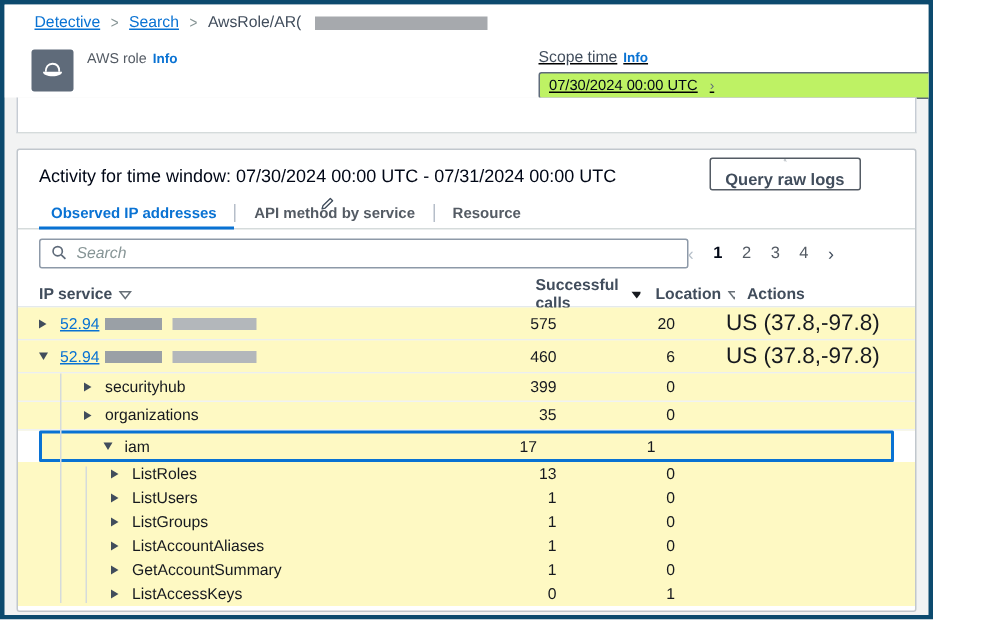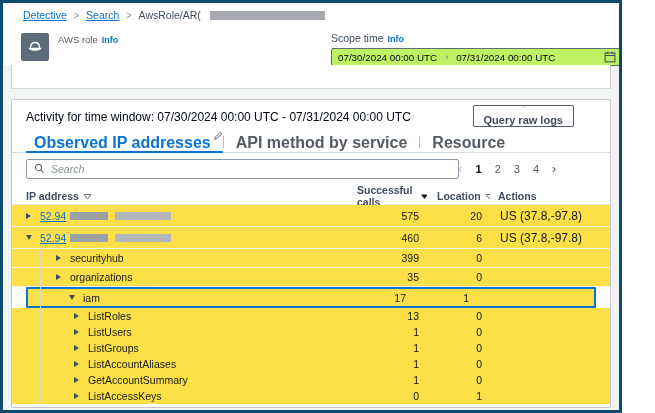--- a/index.html
+++ b/index.html
@@ -16,37 +16,37 @@
   .bc-redact{display:inline-block;width:115px;height:9px;background:#a6a9ad;margin-left:2px;}
 
   
   #entity{position:absolute;top:30px;left:18px;display:flex;gap:9px;}
   .entity-icon{width:28px;height:28px;background:#5f6b7a;border-radius:2px;display:flex;align-items:center;justify-content:center;flex:none;}
   .entity-title{font-size:13px;font-weight:bold;color:#000716;line-height:15px;}
   .entity-sub{font-size:9.5px;color:#545b64;margin-top:1px;}
   .info-link{color:#0972d3;font-weight:bold;font-size:9px;margin-left:4px;cursor:pointer;}
 
   
-  #scope{position:absolute;left:328px;top:29px;width:292px;}
+  #scope{position:absolute;left:356px;top:29px;width:292px;text-decoration:underline;}
   .scope-label{font-size:10.5px;color:#414d5c;}
   .scope-box{margin-top:4px;height:18px;border:1px solid #5f6b7a;border-radius:2px;background:#bef264;display:flex;align-items:center;padding:0 6px;font-size:9.8px;color:#000716;gap:8px;cursor:pointer;}
   .scope-sep{color:#5f6b7a;font-size:9px;}
   .scope-spacer{flex:1;}
 
   
   #sliver{position:absolute;top:62px;left:8px;right:8px;height:24px;background:#fff;border-left:1px solid #c6ccd4;border-right:1px solid #c6ccd4;border-bottom:1px solid #d5dbdb;}
   .sliver-text{position:absolute;left:45px;top:5px;font-size:9.5px;color:#545b64;margin-top:41px;}
 
   
   #card{position:absolute;left:8px;right:8px;top:96px;height:309px;background:#fff;border:1px solid #c1c7cd;border-radius:2px;}
   .activity-title{position:absolute;left:14px;top:10px;font-size:12px;color:#000716;display:flex;align-items:center;gap:6px;flex-direction:column;}
   .query-btn{position:absolute;right:36px;top:5px;height:22px;border:1px solid #545b64;border-radius:2px;background:#fff;font-size:11px;font-weight:bold;color:#414d5c;display:flex;align-items:center;gap:6px;padding:0 10px;cursor:pointer;flex-direction:column;}
 
   .tabs{position:absolute;top:32px;left:0;right:0;height:21px;border-bottom:1px solid #d5dbdb;display:flex;align-items:stretch;padding-left:14px;}
-  .tab{font-size:16px;font-weight:bold;color:#545b64;padding:0 12px;display:flex;align-items:flex-end;position:relative;cursor:pointer;white-space:nowrap;}
+  .tab{font-size:10px;font-weight:bold;color:#545b64;padding:0 12px;display:flex;align-items:center;position:relative;cursor:pointer;white-space:nowrap;}
   .tab:first-child{padding-left:8px;}
   .tab.active{color:#0972d3;}
   .tab.active::after{content:"";position:absolute;left:0;right:0;bottom:-1px;height:2px;background:#0972d3;}
   .tab-sep{width:1px;height:12px;background:#b6bec9;align-self:center;}
 
   .toolbar{position:absolute;top:53px;left:14px;right:14px;height:31px;display:flex;align-items:center;}
   .search{width:450px;height:20px;border:1px solid #8d99a8;border-radius:2px;display:flex;align-items:center;padding:0 7px;gap:6px;background:#fff;}
   .search input{border:none;outline:none;flex:1;font-size:10.5px;font-family:"Liberation Sans",sans-serif;color:#000716;background:transparent;}
   .search input::placeholder{color:#879596;font-style:italic;}
   .pagination{margin-left:auto;margin-right:40px;display:flex;gap:13px;font-size:11px;color:#545b64;align-items:center;}
@@ -56,30 +56,30 @@
   .pg-next{color:#414d5c;font-size:12px;}
 
   
   .grid{display:grid;grid-template-columns:1fr 70px 63px 66px 40px;align-items:center;padding:0 14px;}
   .thead{position:absolute;top:84px;left:0;right:0;height:21px;border-bottom:1px solid #e4e9ec;font-size:10.5px;font-weight:bold;color:#414d5c;}
   .th{display:flex;align-items:center;gap:4px;cursor:pointer;}
   .th.num{justify-content:flex-end;}
   .th.loc{padding-left:10px;}
   .th.act{padding-left:8px;cursor:default;}
   .rows{position:absolute;top:105px;left:0;right:0;}
-  .row{cursor:pointer;background:#fde047;}
+  .row{cursor:pointer;background:#fef9c3;gap:16px;}
   .row.lvl0{height:22px;border-bottom:1px solid #ebeef0;}
   .row.lvl1{height:19px;border-bottom:1px solid #f0f2f4;}
   .row.lvl2{height:16px;}
   .row.selected{height:21px;border:2px solid #0972d3;border-radius:1px;margin:0 14px;padding:0 11px;}
   .cell-name{display:flex;align-items:center;font-size:10.5px;color:#16191f;overflow:hidden;white-space:nowrap;}
   .lvl1 .cell-name{padding-left:30px;}
   .lvl2 .cell-name{padding-left:48px;}
   .cell-num{text-align:right;font-size:10.5px;color:#16191f;padding-right:8px;}
-  .cell-loc{font-size:12px;color:#16191f;padding-left:10px;white-space:nowrap;}
+  .cell-loc{font-size:15px;color:#16191f;padding-left:10px;white-space:nowrap;}
   .caret{display:inline-block;width:0;height:0;flex:none;}
   .caret.collapsed{border-left:5px solid #414d5c;border-top:3.5px solid transparent;border-bottom:3.5px solid transparent;margin-right:9px;}
   .caret.expanded{border-top:5px solid #414d5c;border-left:3.5px solid transparent;border-right:3.5px solid transparent;margin-right:8px;}
   .iplink{color:#0972d3;text-decoration:underline;cursor:pointer;}
   .redact1{display:inline-block;width:38px;height:8px;background:#9aa0a6;margin-left:4px;flex:none;}
   .redact2{display:inline-block;width:56px;height:8px;background:#b3b7bb;margin-left:7px;flex:none;}
   .guide{position:absolute;width:1px;background:#d5dbdb;}
   .guide1{left:28px;top:149px;bottom:5px;}
   .guide2{left:45px;top:211px;bottom:5px;}
 </style>
@@ -112,21 +112,20 @@
     </div>
   </div>
 
   <div id="scope">
     <div class="scope-label">
       <span>Scope time</span><span class="info-link">Info</span>
     </div>
     <div class="scope-box">
       <span>07/30/2024 00:00 UTC</span>
       <span class="scope-sep">›</span>
-      <span>07/31/2024 00:00 UTC</span>
       <span class="scope-spacer"></span>
       <svg width="12" height="12" viewBox="0 0 16 16">
         <rect x="1.5" y="2.5" width="13" height="12" fill="none" stroke="#414d5c" stroke-width="1.4"></rect>
         <path d="M1.5 6 h13 M5 1 v3 M11 1 v3" stroke="#414d5c" stroke-width="1.4" fill="none"></path>
       </svg>
     </div>
   </div>
 
   <div id="sliver">
     <span class="sliver-text">07/23/2024 00:00</span>
@@ -174,21 +173,21 @@
         <span class="pg current">1</span>
         <span class="pg">2</span>
         <span class="pg">3</span>
         <span class="pg">4</span>
         <span class="pg pg-next">›</span>
       </div>
     </div>
 
     <div class="thead grid">
       <div class="th">
-        <span>IP address</span>
+        <span>IP service</span>
         <svg width="9" height="7">
             <path d="M1 1.5 h7 l-3.5 4.5 z" fill="none" stroke="#687078"></path>
           </svg>
       </div>
       <div class="th num">
         <span>Successful calls</span>
         <svg width="9" height="7">
             <path d="M1 1.5 h7 l-3.5 4.5 z" fill="#16191f"></path>
           </svg>
       </div>

